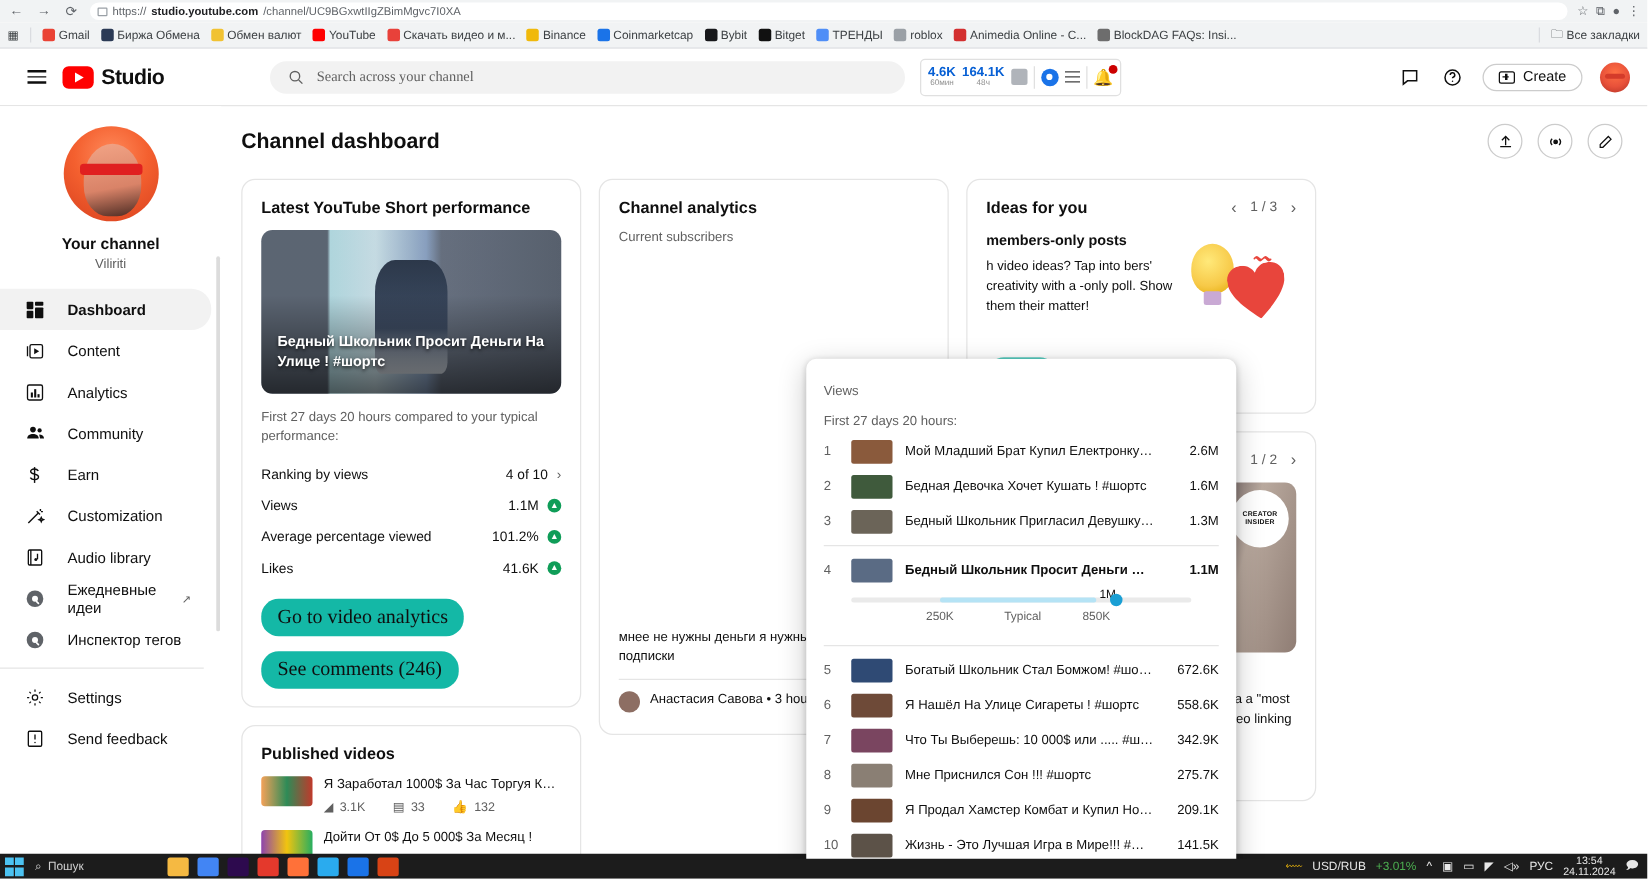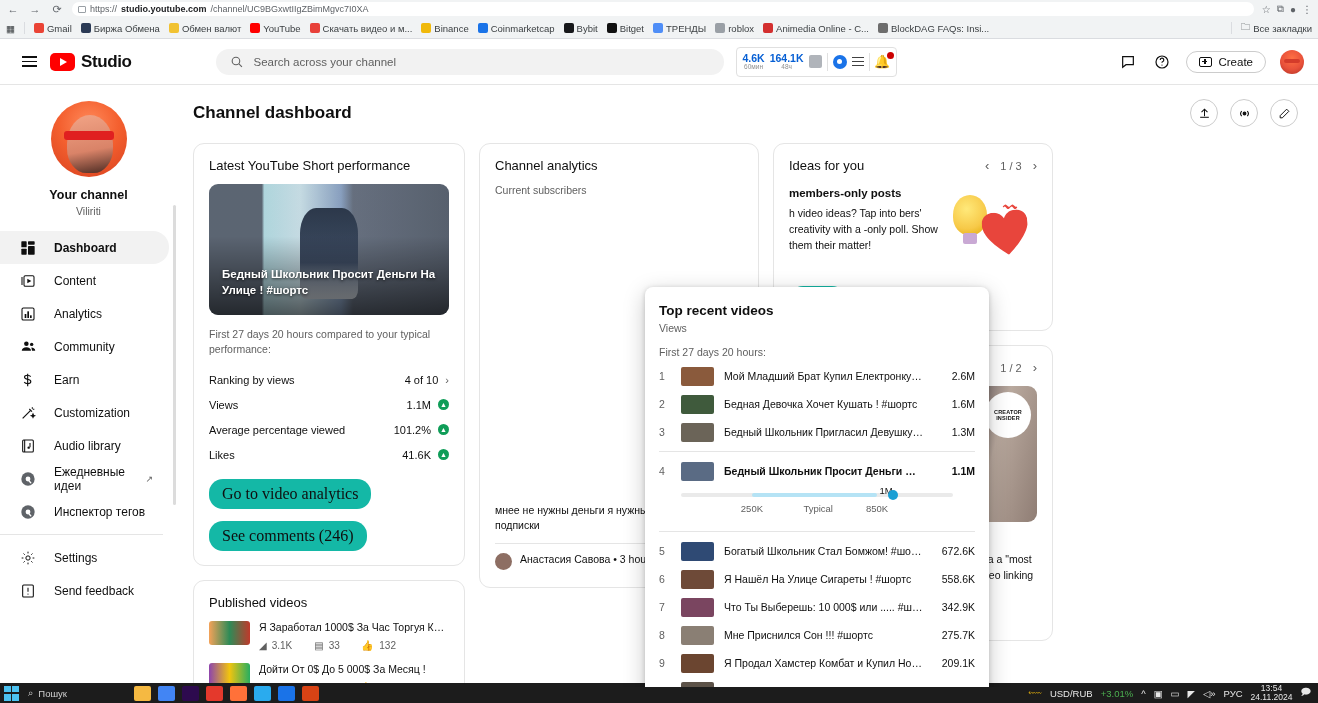--- a/index.html
+++ b/index.html
@@ -57,21 +57,21 @@
     border-bottom: 4.5px solid transparent; margin-left: 2px;
   }
   .logo-text { font-size: 17px; font-weight: 700; letter-spacing: -0.4px; }
 
   .search-wrap {
     margin-left: 85px; width: 508px; height: 26px; background: #f2f2f2;
     border-radius: 13px; display: flex; align-items: center; padding: 0 14px; gap: 10px;
   }
   .search-input {
     border: none; background: transparent; outline: none; flex: 1;
-    font-family: Liberation Sans, sans-serif; font-size: 11.5px; color: #0f0f0f;
+    font-family: Liberation Serif, serif; font-size: 11.5px; color: #0f0f0f;
   }
   .search-input::placeholder { color: #606060; }
 
   .hdr-analytics {
     margin-left: 12px; height: 30px; border: 1px solid #e0e0e0; border-radius: 4px;
     display: flex; align-items: center; padding: 0 5px; gap: 5px; background: #fff;
   }
   .ha-stat { text-align: center; line-height: 1.05; }
   .ha-stat .v { font-size: 10.5px; color: #065fd4; font-weight: 600; }
   .ha-stat .l { font-size: 6.5px; color: #909090; }
@@ -162,21 +162,21 @@
 
   .cards { display: flex; gap: 14px; align-items: flex-start; }
   .col-left { width: 272px; flex: none; }
   .col-mid { width: 280px; flex: none; }
   .col-right { width: 280px; flex: none; }
 
   .card {
     border: 1px solid #e5e5e5; border-radius: 11px; background: #fff;
     padding: 14px 15px; margin-bottom: 14px;
   }
-  .card-title { font-size: 13px; font-weight: 400; margin-bottom: 11px; }
+  .card-title { font-size: 13px; font-weight: 700; margin-bottom: 11px; }
 
   
   .short-thumb {
     width: 100%; height: 131px; border-radius: 9px; position: relative; overflow: hidden;
     background: linear-gradient(90deg,#606a78 0%,#606a78 22%,#b8e0e8 23%,#cfe6ee 38%,#8fa7c8 55%,#6b7585 60%,#5c6573 100%);
   }
   .short-thumb .person {
     position: absolute; left: 38%; top: 18%; width: 24%; height: 70%;
     background: linear-gradient(180deg,#2e3b4e 0%,#415068 60%,#cfd6de 100%);
     border-radius: 28% 28% 10% 10%;
@@ -795,21 +795,20 @@
             </span>
           </div>
           <div class="ci-sub">ek at YouTube</div>
           <div class="ci-txt">we're talking about 2 experiments: new data a "most relevant" filter and the launch of creator-video linking</div>
           <div class="pill-btn">Watch on YouTube</div>
         </div>
       </div>
     </div>
 
     <div class="popup">
-      <div class="popup-title">Top recent videos</div>
       <div class="popup-metric">Views</div>
       <div class="popup-period">First 27 days 20 hours:</div>
       <div id="pop-top" style="margin-top:4px;">
           <div class="vrow">
             <span class="rank">1</span>
             <span class="vth" style="background:#8a5a3c"></span>
             <span class="vt">Мой Младший Брат Купил Електронку !!! #шортс</span>
             <span class="vv">2.6M</span>
           </div>
           <div class="vrow">

